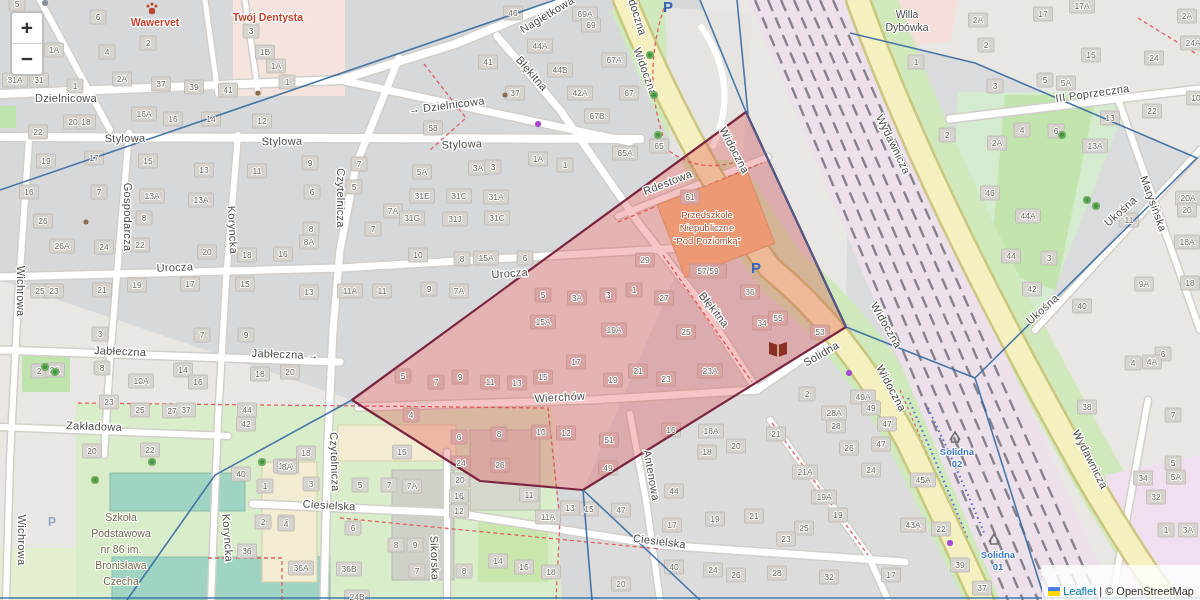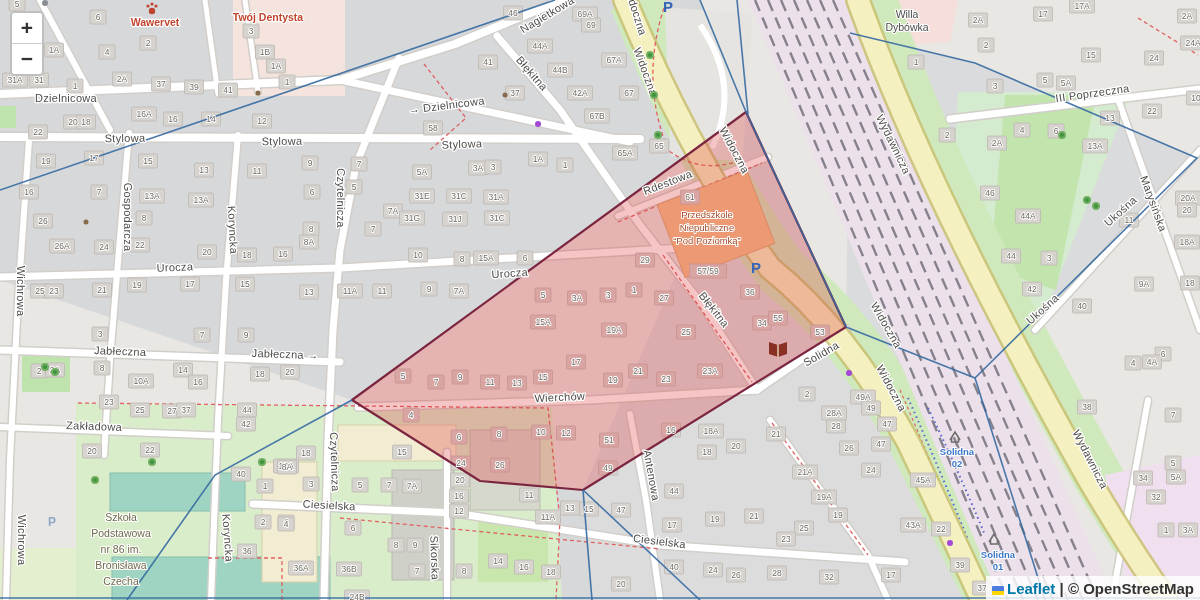--- a/index.html
+++ b/index.html
@@ -18,21 +18,21 @@
   .pbig{font-size:15px;fill:#3566b8;font-weight:bold;}
   .psmall{font-size:12px;fill:#8fa8c8;font-weight:bold;}
   
   .zoom-ctl{position:absolute;left:10px;top:11px;width:30px;border:2px solid rgba(0,0,0,.25);
             border-radius:5px;overflow:hidden;background:#fff;box-sizing:content-box;z-index:10;}
   .zoom-btn{display:block;width:30px;height:30px;line-height:29px;text-align:center;font-size:21px;
             font-weight:bold;color:#333;background:#fff;cursor:pointer;user-select:none;}
   .zoom-btn:first-child{border-bottom:1px solid #ccc;}
   
   .attribution{position:absolute;right:0;bottom:0;background:rgba(255,255,255,.8);
-               font-size:15px;color:#333;padding:4px 6px 3px 6px;z-index:10;white-space:nowrap;font-weight:bold;}
+               font-size:11px;color:#333;padding:20px 6px 3px 6px;z-index:10;white-space:nowrap;}
   .attribution a{color:#0078A8;text-decoration:none;cursor:pointer;}
   .flag{display:inline-block;width:12px;height:9px;vertical-align:-1px;margin-right:3px;
         background:linear-gradient(#4C7BE1 50%,#FFD500 50%);border-radius:1px;}
 </style>
 </head>
 <body>
 
 <div id="stage">
   <svg id="map-svg" width="1200" height="600" viewBox="0 0 1200 600">
 

